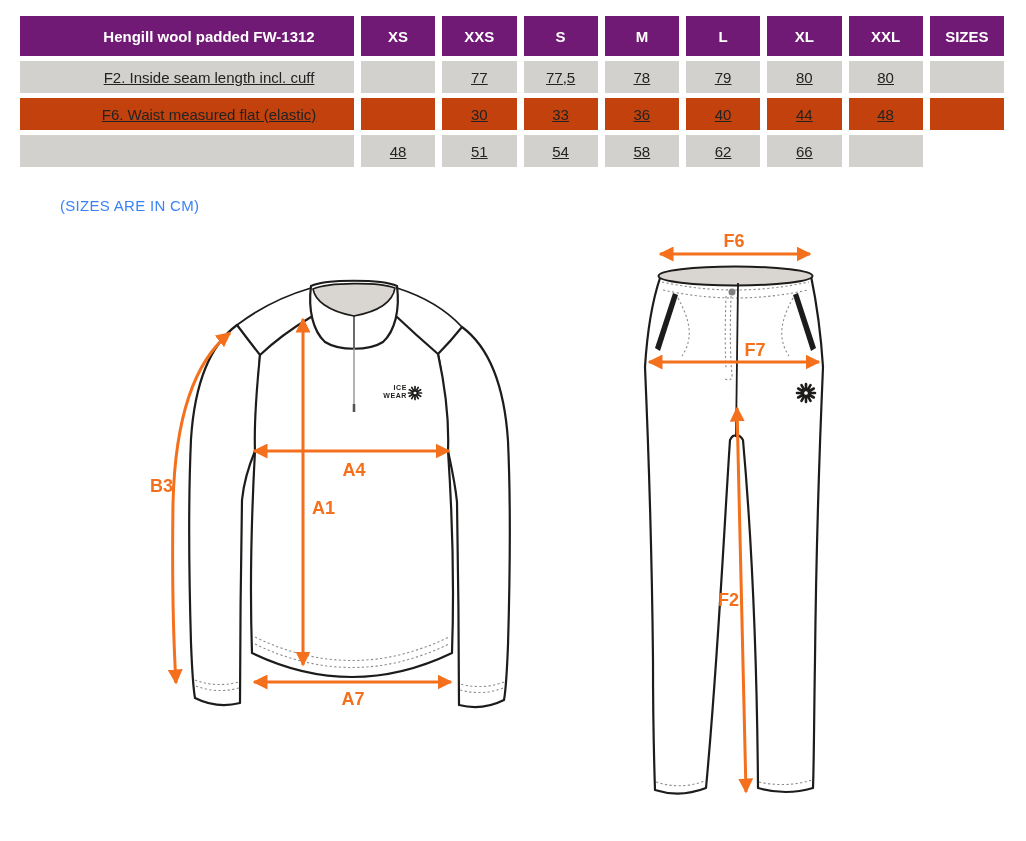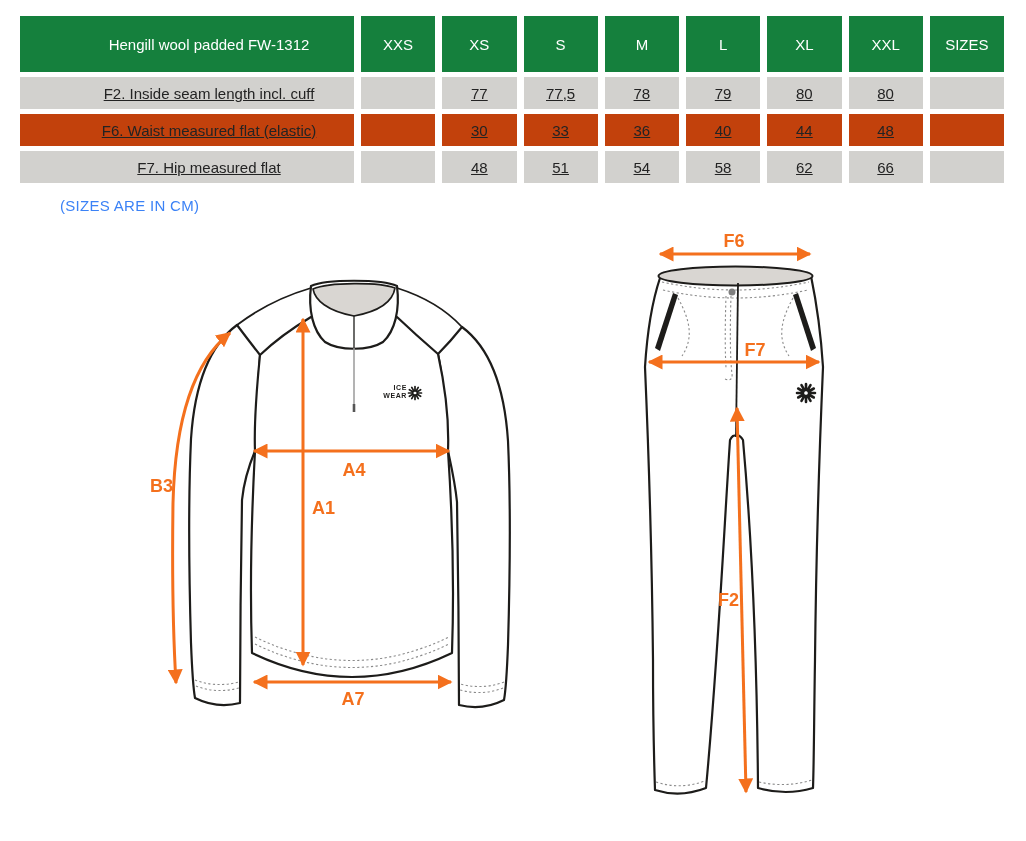--- a/index.html
+++ b/index.html
@@ -10,21 +10,21 @@
   
   .size-table {
     position:absolute; left:20px; top:16px; width:984px;
     display:grid; grid-template-columns:334px repeat(8,1fr);
     column-gap:7px; row-gap:5px;
   }
   .size-table > div {
     display:flex; align-items:center; justify-content:center;
     font-size:15px; box-sizing:border-box;
   }
-  .th { background:#15803d; color:#ffffff; font-weight:normal; height:56px; }
+  .th { background:#701a75; color:#ffffff; font-weight:bold; height:40px; }
   .td { height:32px; color:#232323; background:#d2d1ce;text-decoration:underline; }
   .r-light { background:#c2410c; }
   .label-cell { justify-content:flex-start; padding-left:44px; text-align:left; }
   .units-note {
     position:absolute; left:60px; top:197px; font-size:15px; color:#3b82f6;
     letter-spacing:.3px;
   }
   
   .diagram { position:absolute; overflow:visible; }
   .diagram.jacket { left:150px; top:255px; }
@@ -38,22 +38,22 @@
   .arrow   { fill:none; stroke:#f4701d; stroke-width:3; }
 </style>
 </head>
 <body>
 
 <div class="page">
 
   <div class="size-table">
 
     <div class="th label-cell">Hengill wool padded FW-1312</div>
+    <div class="th">XS</div>
     <div class="th">XXS</div>
-    <div class="th">XS</div>
     <div class="th">S</div>
     <div class="th">M</div>
     <div class="th">L</div>
     <div class="th">XL</div>
     <div class="th">XXL</div>
     <div class="th">SIZES</div>
 
     <div class="td label-cell">F2. Inside seam length incl. cuff</div>
     <div class="td"></div>
     <div class="td">77</div>
@@ -67,21 +67,20 @@
     <div class="td r-light label-cell">F6. Waist measured flat (elastic)</div>
     <div class="td r-light"></div>
     <div class="td r-light">30</div>
     <div class="td r-light">33</div>
     <div class="td r-light">36</div>
     <div class="td r-light">40</div>
     <div class="td r-light">44</div>
     <div class="td r-light">48</div>
     <div class="td r-light"></div>
 
-    <div class="td label-cell">F7. Hip measured flat</div>
     <div class="td"></div>
     <div class="td">48</div>
     <div class="td">51</div>
     <div class="td">54</div>
     <div class="td">58</div>
     <div class="td">62</div>
     <div class="td">66</div>
     <div class="td"></div>
   </div>
 

